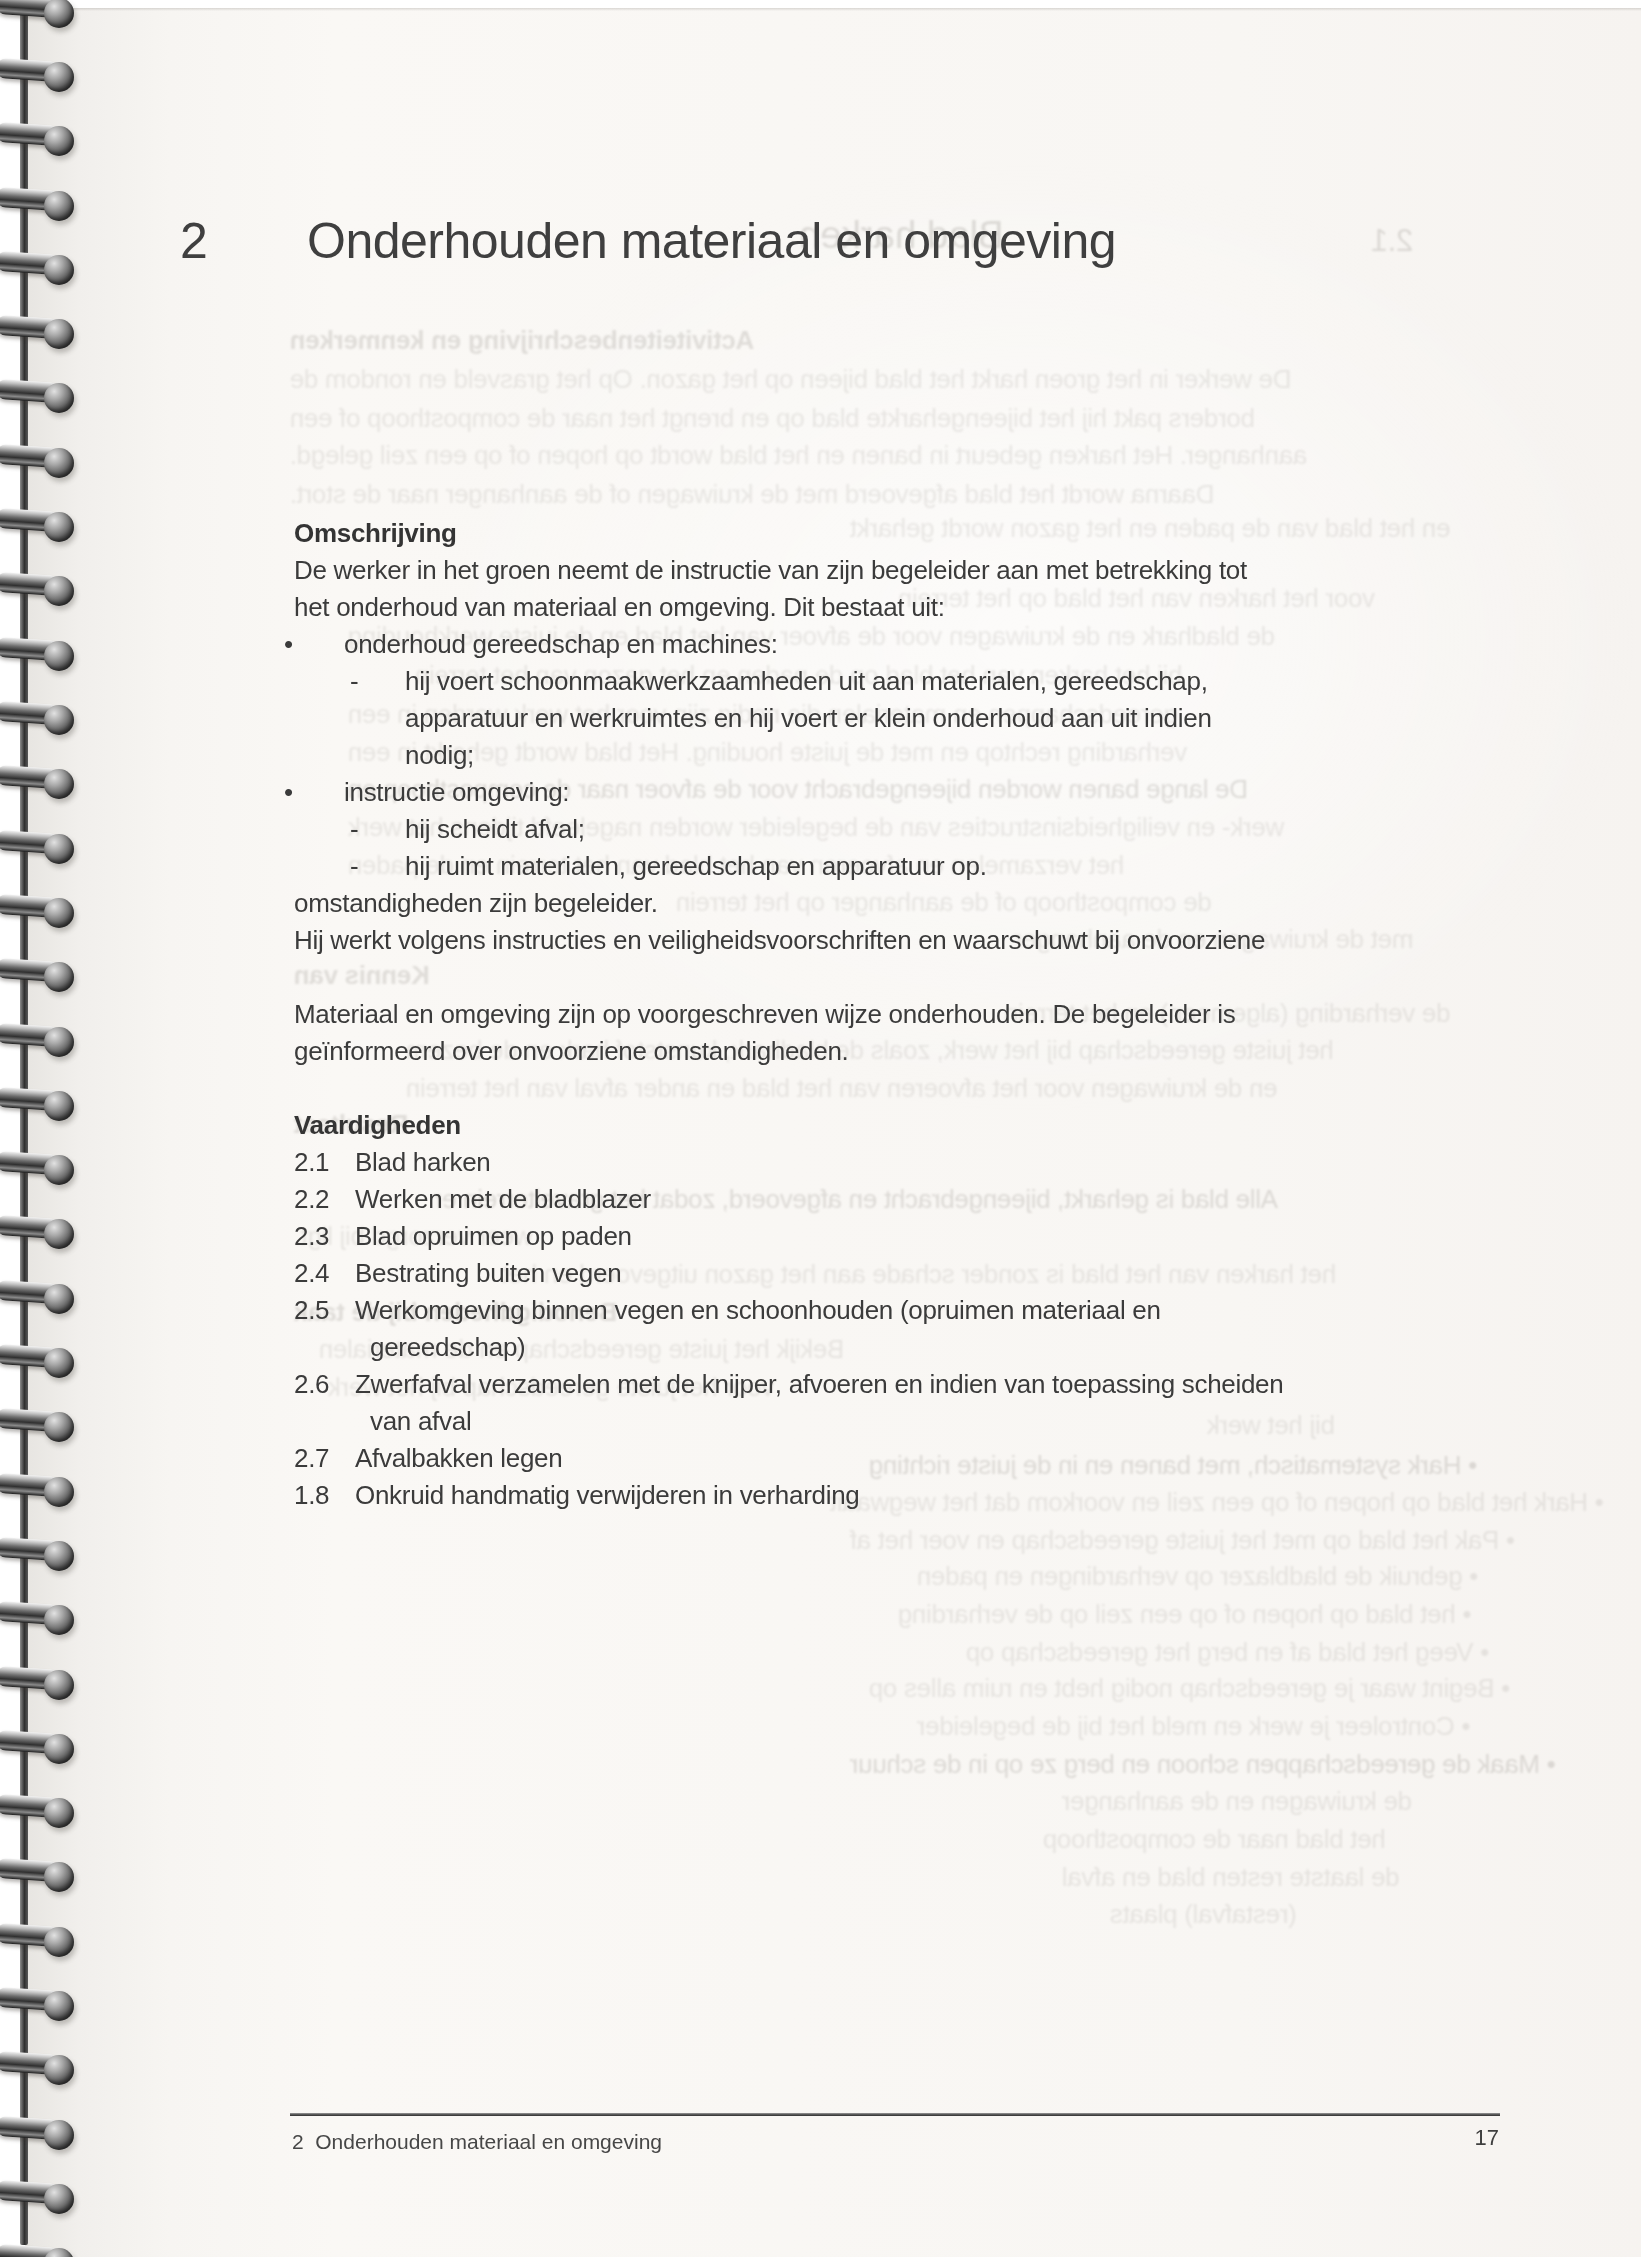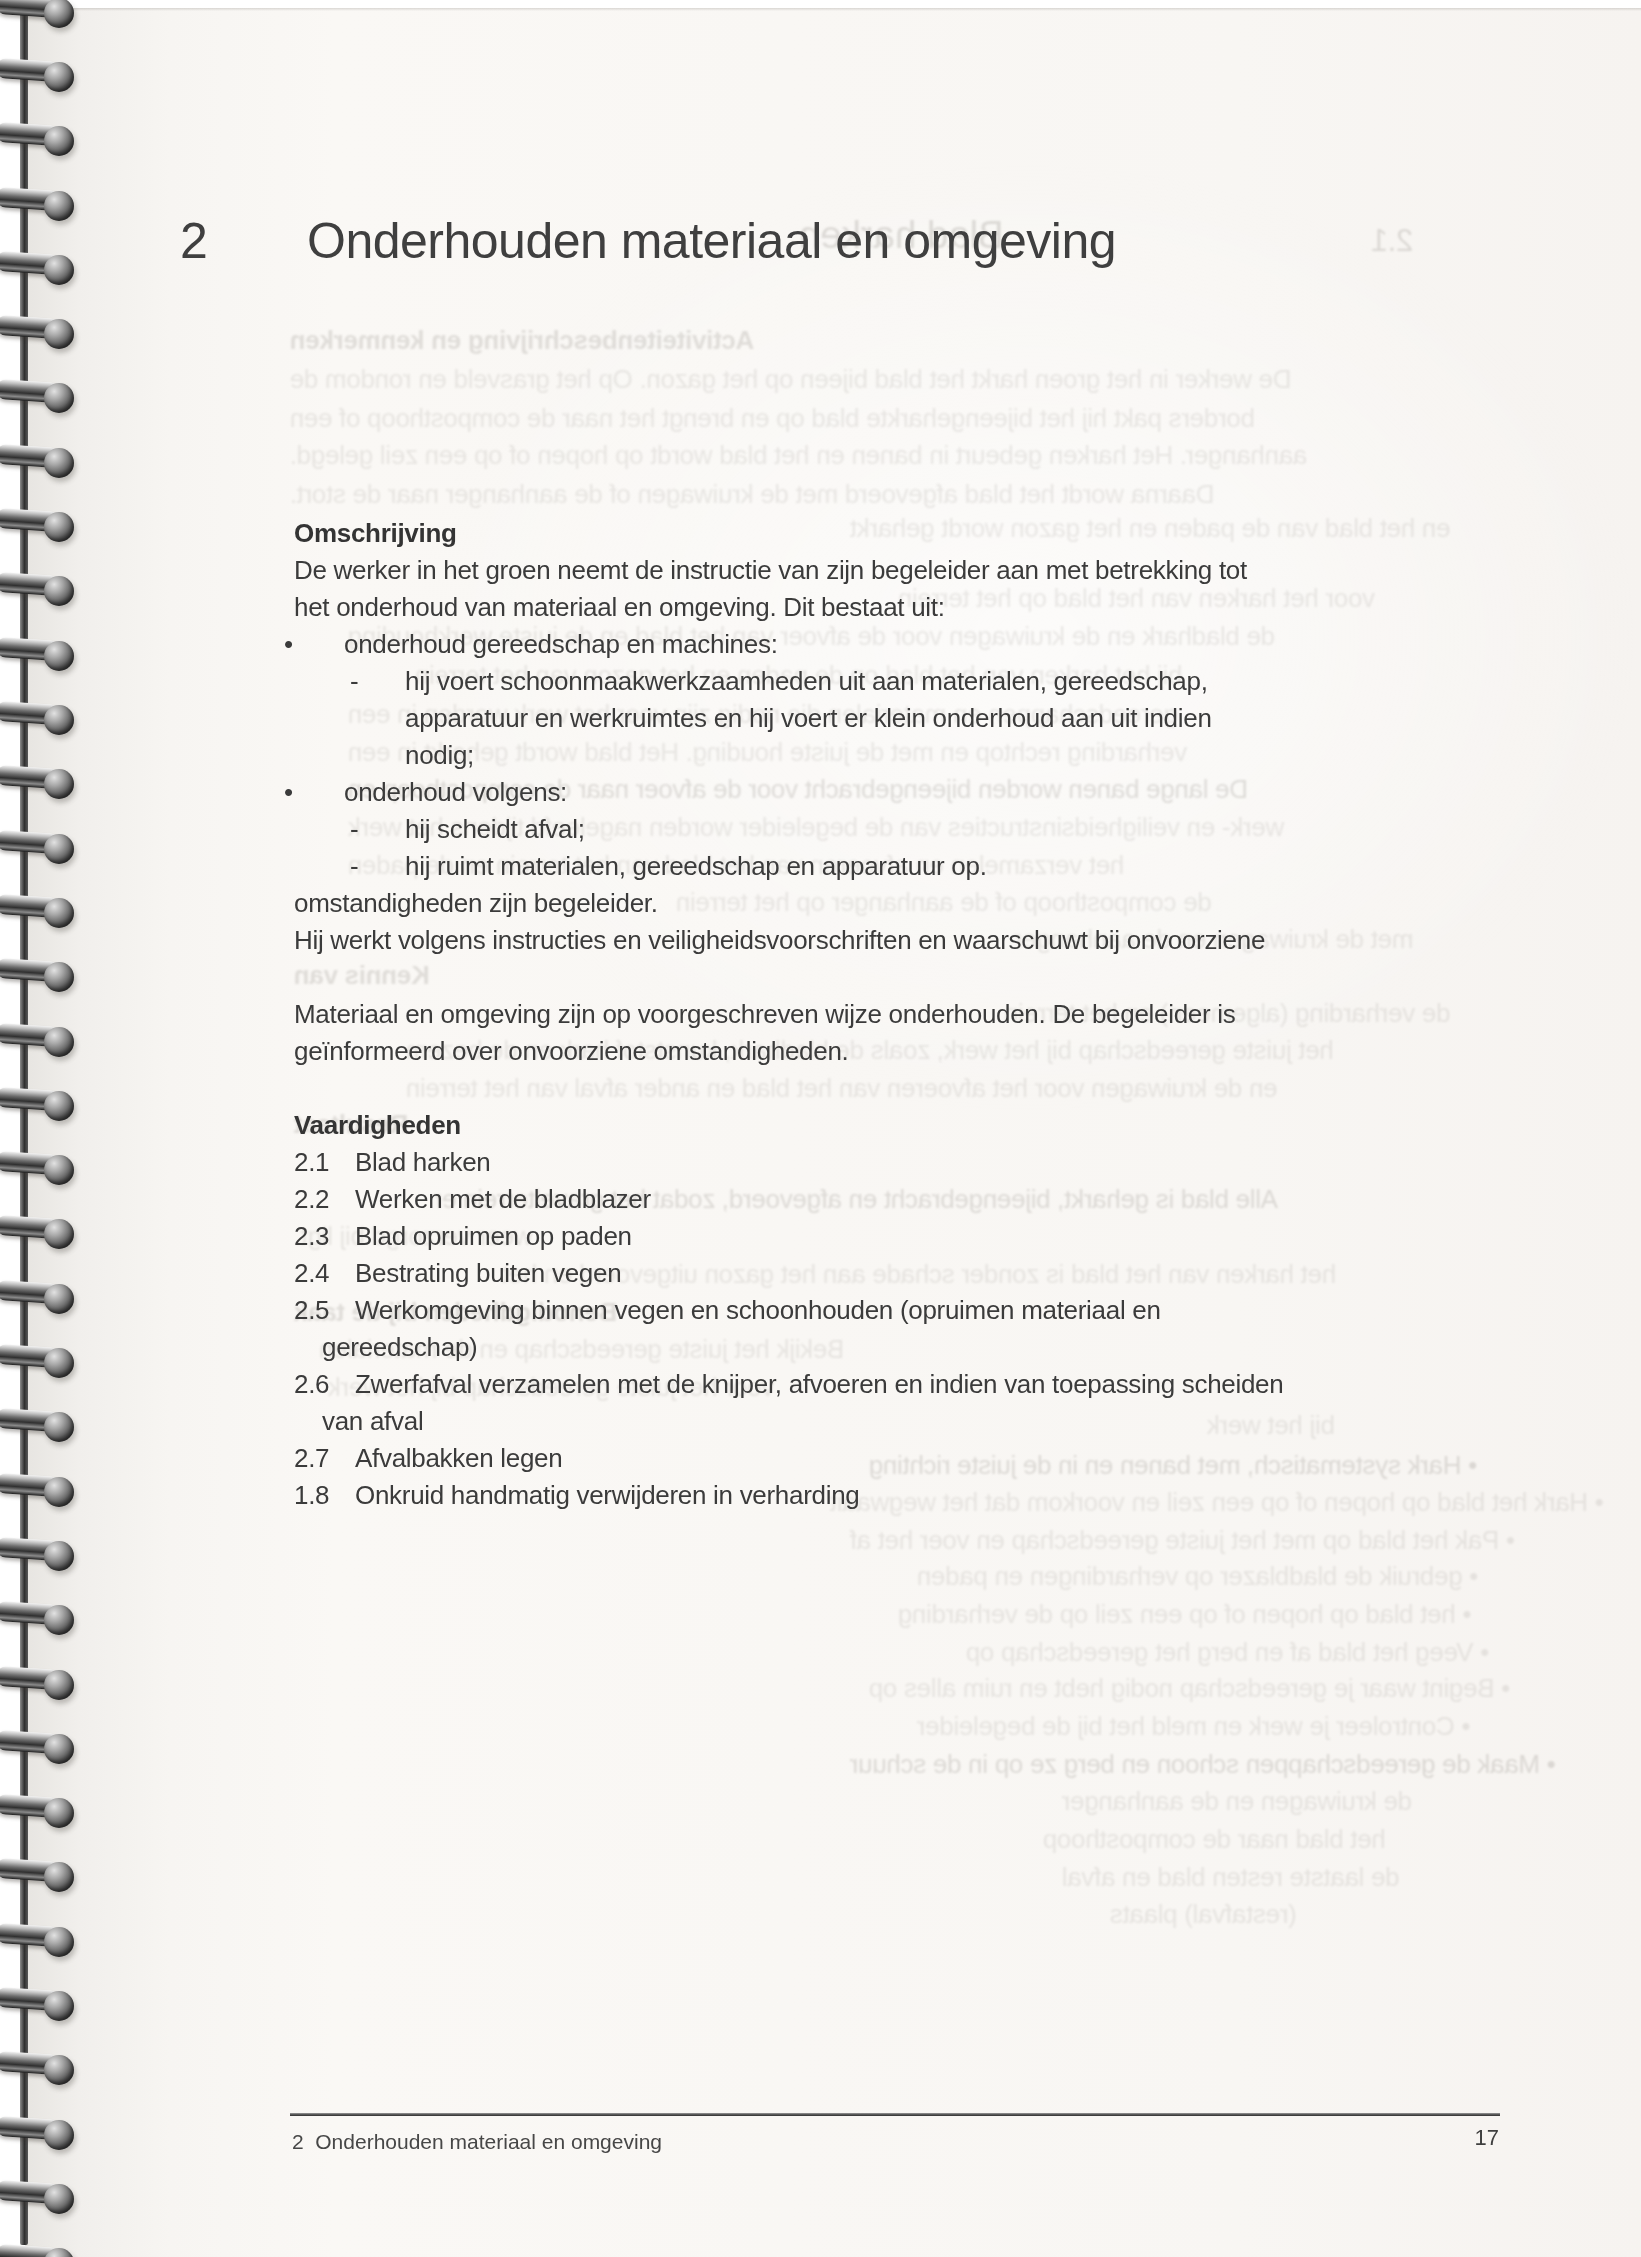--- a/index.html
+++ b/index.html
@@ -48,21 +48,21 @@
   #body-lines{position:absolute;left:0;top:515px;right:6px;z-index:4;color:#3b3b3b;}
   .line{position:relative;height:37px;line-height:37px;font-size:26px;letter-spacing:-0.3px;white-space:nowrap;padding-left:294px;}
   .line.l-head{font-weight:700;color:#343434;}
   .line .marker{position:absolute;top:0;}
   .line.l-bullet .marker{left:284px;}
   .line.l-bullet .txt{margin-left:50px;}
   .line.l-dash .marker{left:350px;}
   .line.l-dash .txt{margin-left:111px;}
   .line.l-cont .txt{margin-left:111px;}
   .line.l-num .num{display:inline-block;width:61px;}
-  .line.l-contnum .txt{margin-left:28px;}
+  .line.l-contnum .txt{margin-left:76px;}
   
   #ghost-layer{position:absolute;inset:0;z-index:3;pointer-events:none;}
   .ghost{
     position:absolute;white-space:nowrap;color:#6a645c;
     transform:scaleX(-1);filter:blur(1.1px);
     font-size:26px;letter-spacing:-0.3px;line-height:37px;opacity:.13;
   }
   .ghost.g-dark{opacity:.20;}
   .ghost.g-bold{font-weight:700;opacity:.18;}
   
@@ -132,21 +132,21 @@
 </div>
 
 <div id="body-lines">
     <div class="line l-head">Omschrijving</div>
     <div class="line l-plain"><span class="txt">De werker in het groen neemt de instructie van zijn begeleider aan met betrekking tot</span></div>
     <div class="line l-plain"><span class="txt">het onderhoud van materiaal en omgeving. Dit bestaat uit:</span></div>
     <div class="line l-bullet"><span class="marker">•</span><span class="txt">onderhoud gereedschap en machines:</span></div>
     <div class="line l-dash"><span class="marker">-</span><span class="txt">hij voert schoonmaakwerkzaamheden uit aan materialen, gereedschap,</span></div>
     <div class="line l-cont"><span class="txt">apparatuur en werkruimtes en hij voert er klein onderhoud aan uit indien</span></div>
     <div class="line l-cont"><span class="txt">nodig;</span></div>
-    <div class="line l-bullet"><span class="marker">•</span><span class="txt">onderhoud volgens:</span></div>
+    <div class="line l-bullet"><span class="marker">•</span><span class="txt">instructie omgeving:</span></div>
     <div class="line l-dash"><span class="marker">-</span><span class="txt">hij scheidt afval;</span></div>
     <div class="line l-dash"><span class="marker">-</span><span class="txt">hij ruimt materialen, gereedschap en apparatuur op.</span></div>
     <div class="line l-plain"><span class="txt">omstandigheden zijn begeleider.</span></div>
     <div class="line l-plain"><span class="txt">Hij werkt volgens instructies en veiligheidsvoorschriften en waarschuwt bij onvoorziene</span></div>
     <div class="line l-gap"></div>
     <div class="line l-plain"><span class="txt">Materiaal en omgeving zijn op voorgeschreven wijze onderhouden. De begeleider is</span></div>
     <div class="line l-plain"><span class="txt">geïnformeerd over onvoorziene omstandigheden.</span></div>
     <div class="line l-gap"></div>
     <div class="line l-head">Vaardigheden</div>
     <div class="line l-num"><span class="num">2.1</span><span class="txt">Blad harken</span></div>

